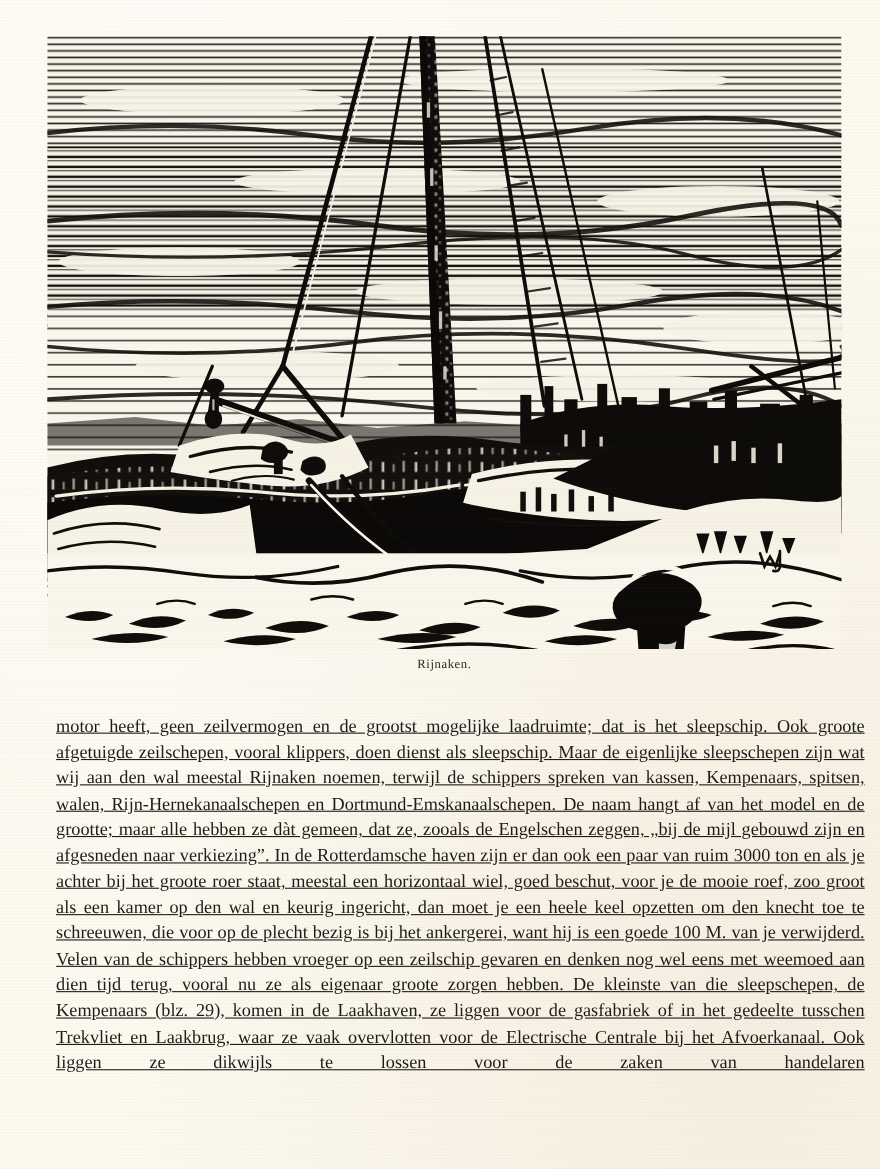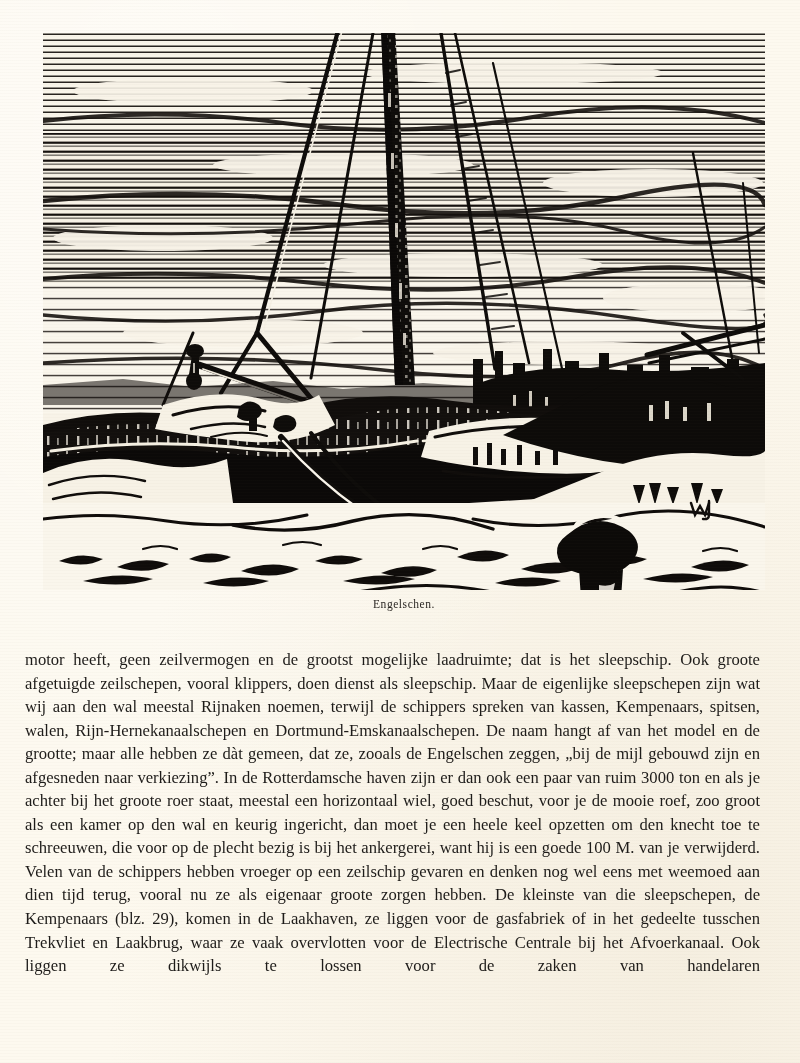--- a/index.html
+++ b/index.html
@@ -46,32 +46,33 @@
     text-align: center;
     font-family: "Liberation Serif", serif;
     font-size: 11.5px;
     letter-spacing: 0.55px;
     color: #2a2623;
   }
 
   
   #bodytext {
     position: absolute;
-    left: 25px;
+    left: 51px;
     top: 648px;
     width: 735px;
     font-family: "Liberation Serif", serif;
     font-size: 16.6px;
     line-height: 23.55px;
     color: #1d1b19;
     text-align: justify;
     text-justify: inter-word;
     -webkit-hyphens: none;
     hyphens: none;
     word-spacing: 0.2px;
+    text-decoration: underline;
   }
   #bodytext p {
     margin: 0;
     text-align: justify;
   }
   #bodytext p:last-child {
     text-align-last: justify;
   }
 
   .grain {
@@ -374,20 +375,20 @@
         </g>
 
         <g stroke="#100d0b" fill="none" stroke-width="2.4" stroke-linecap="round">
           <path d="M648 470 l4 12 l5 -9 l5 9 l4 -12"></path>
           <path d="M666 468 l0 14 q0 5 -6 4"></path>
         </g>
       </g>
     </svg>
   </div>
 
-  <div id="caption">Engelschen.</div>
+  <div id="caption">Rijnaken.</div>
 
   <div id="bodytext">
     <p>motor heeft, geen zeilvermogen en de grootst mogelijke laadruimte; dat is het sleepschip. Ook groote afgetuigde zeilschepen, vooral klippers, doen dienst als sleepschip. Maar de eigenlijke sleepschepen zijn wat wij aan den wal meestal Rijnaken noemen, terwijl de schippers spreken van kassen, Kempenaars, spitsen, walen, Rijn-Hernekanaalschepen en Dortmund-Emskanaalschepen. De naam hangt af van het model en de grootte; maar alle hebben ze dàt gemeen, dat ze, zooals de Engelschen zeggen, „bij de mijl gebouwd zijn en afgesneden naar verkiezing”. In de Rotterdamsche haven zijn er dan ook een paar van ruim 3000 ton en als je achter bij het groote roer staat, meestal een horizontaal wiel, goed beschut, voor je de mooie roef, zoo groot als een kamer op den wal en keurig ingericht, dan moet je een heele keel opzetten om den knecht toe te schreeuwen, die voor op de plecht bezig is bij het ankergerei, want hij is een goede 100 M. van je verwijderd. Velen van de schippers hebben vroeger op een zeilschip gevaren en denken nog wel eens met weemoed aan dien tijd terug, vooral nu ze als eigenaar groote zorgen hebben. De kleinste van die sleepschepen, de Kempenaars (blz. 29), komen in de Laakhaven, ze liggen voor de gasfabriek of in het gedeelte tusschen Trekvliet en Laakbrug, waar ze vaak overvlotten voor de Electrische Centrale bij het Afvoerkanaal. Ook liggen ze dikwijls te lossen voor de zaken van handelaren</p>
   </div>
 
   <div class="grain"></div>
 </div>
 
 </body></html>

